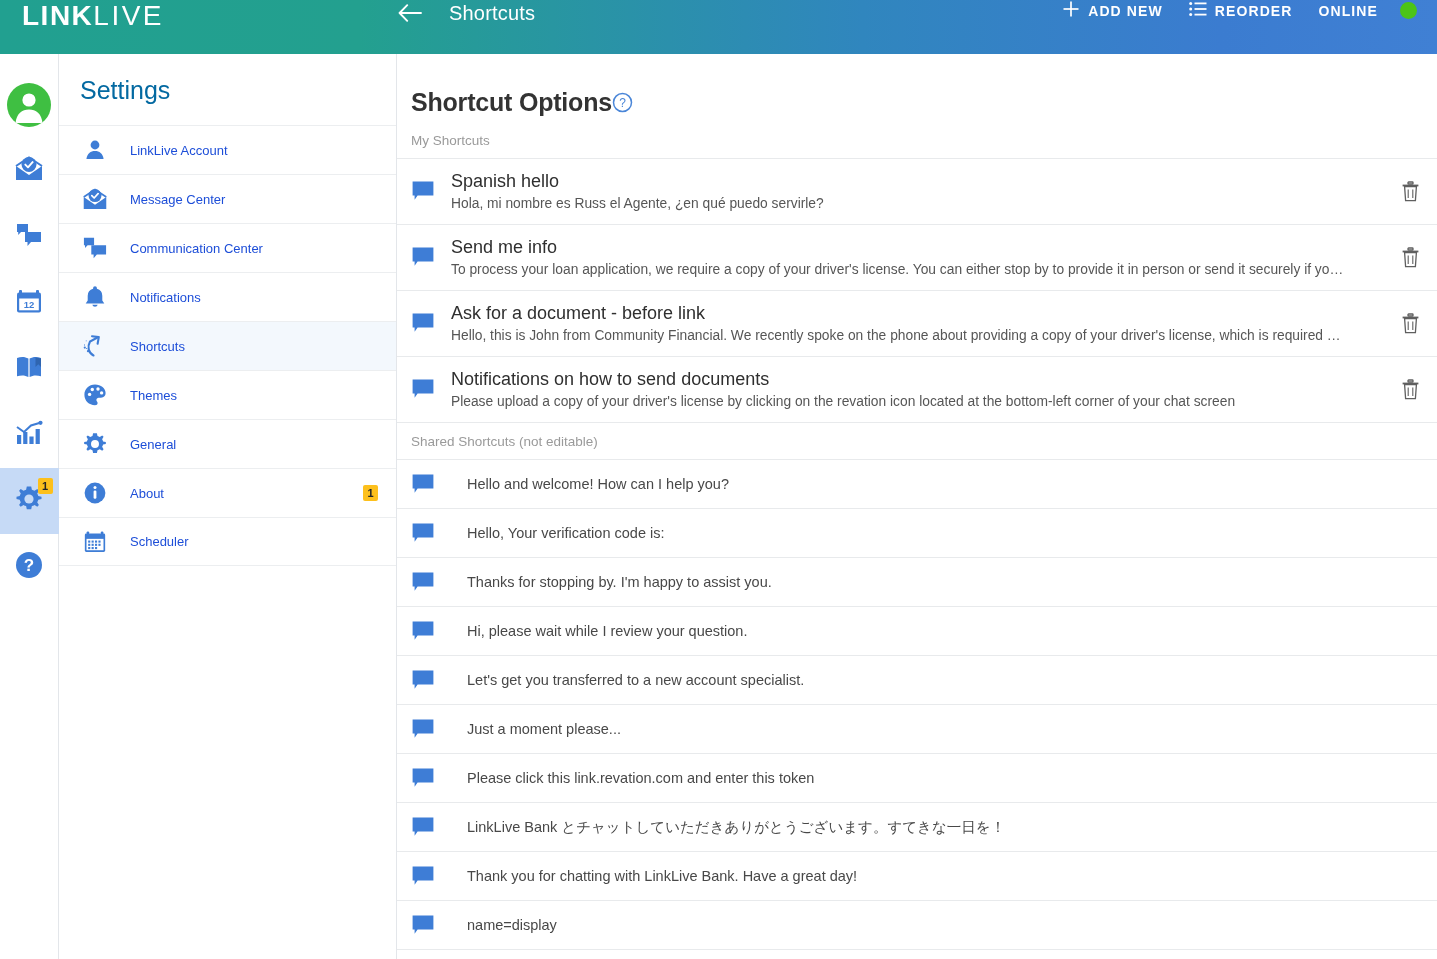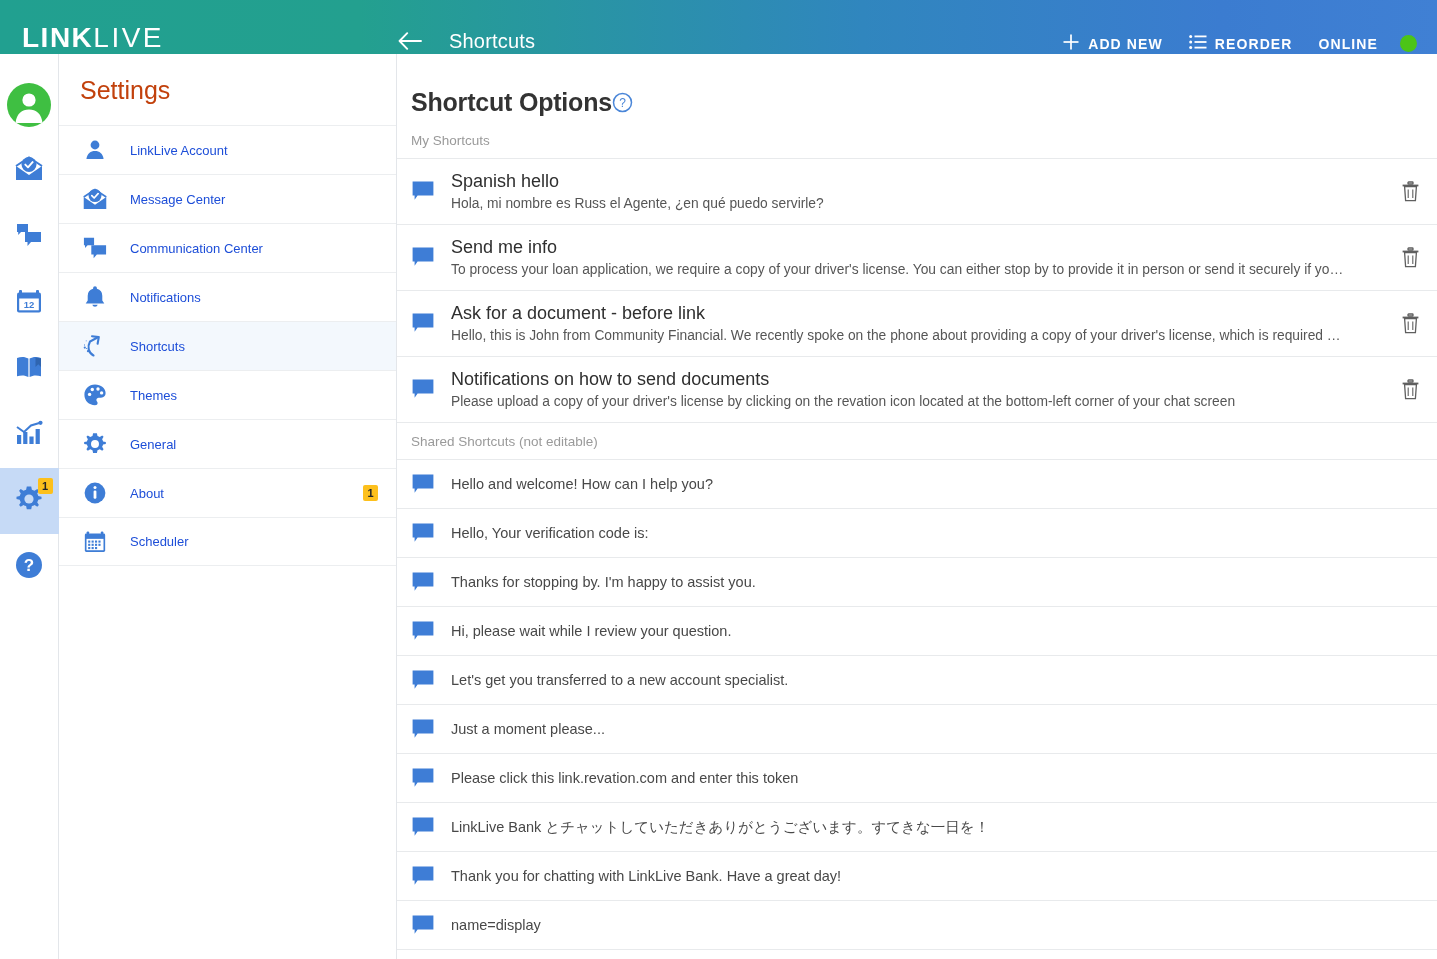--- a/index.html
+++ b/index.html
@@ -9,21 +9,21 @@
     background: #ffffff;
     overflow: hidden;
   }
   body { display: flex; flex-direction: column; }
 
   
   .topbar {
     height: 54px;
     flex: 0 0 54px;
     display: flex;
-    align-items: flex-end;
+    align-items: flex-start;
     background: linear-gradient(90deg, #21a090 0%, #23a08f 25%, #3086be 60%, #3b7cd0 85%, #4080d4 100%);
     color: #fff;
     position: relative;
   }
   .logo {
     width: 397px;
     flex: 0 0 397px;
     display: flex; align-items: center;
     padding-left: 22px;
     letter-spacing: 1px;
@@ -85,21 +85,21 @@
     overflow: hidden;
   }
 
   
   .settings-col {
     width: 338px; flex: 0 0 338px;
     border-right: 1px solid #e3e6ea;
     background: #fff;
   }
   .settings-title {
-    font-size: 25px; font-weight: 400; color: #c2410c;
+    font-size: 25px; font-weight: 400; color: #0369a1;
     padding: 22px 0 20px 21px;
   }
   .menu-item {
     height: 49px;
     display: flex; align-items: center;
     border-top: 1px solid #eceef0;
     padding-left: 21px;
     cursor: pointer;
     position: relative;
   }
@@ -141,21 +141,21 @@
     padding: 8px 0 10px 14px;
   }
   .list { display: flex; flex-direction: column; }
   .row {
     display: flex; align-items: center;
     border-top: 1px solid #e8eaec;
     min-height: 66px;
     padding: 0 14px;
     cursor: pointer;
   }
-  .row.compact { min-height: 49px; }
+  .row.compact { min-height: 49px; gap: 16px; }
   .bubble-icn {
     width: 26px; flex: 0 0 26px;
     margin: 0 14px 0 0; display: flex; align-items: center;
   }
   .row-body { flex: 1 1 auto; min-width: 0; padding-right: 14px; }
   .row-title { font-size: 18px; color: #2f2f2f; line-height: 1.45; }
   .row-sub {
     font-size: 13.8px; color: #565656; line-height: 1.5;
     white-space: nowrap; overflow: hidden; text-overflow: ellipsis;
   }

